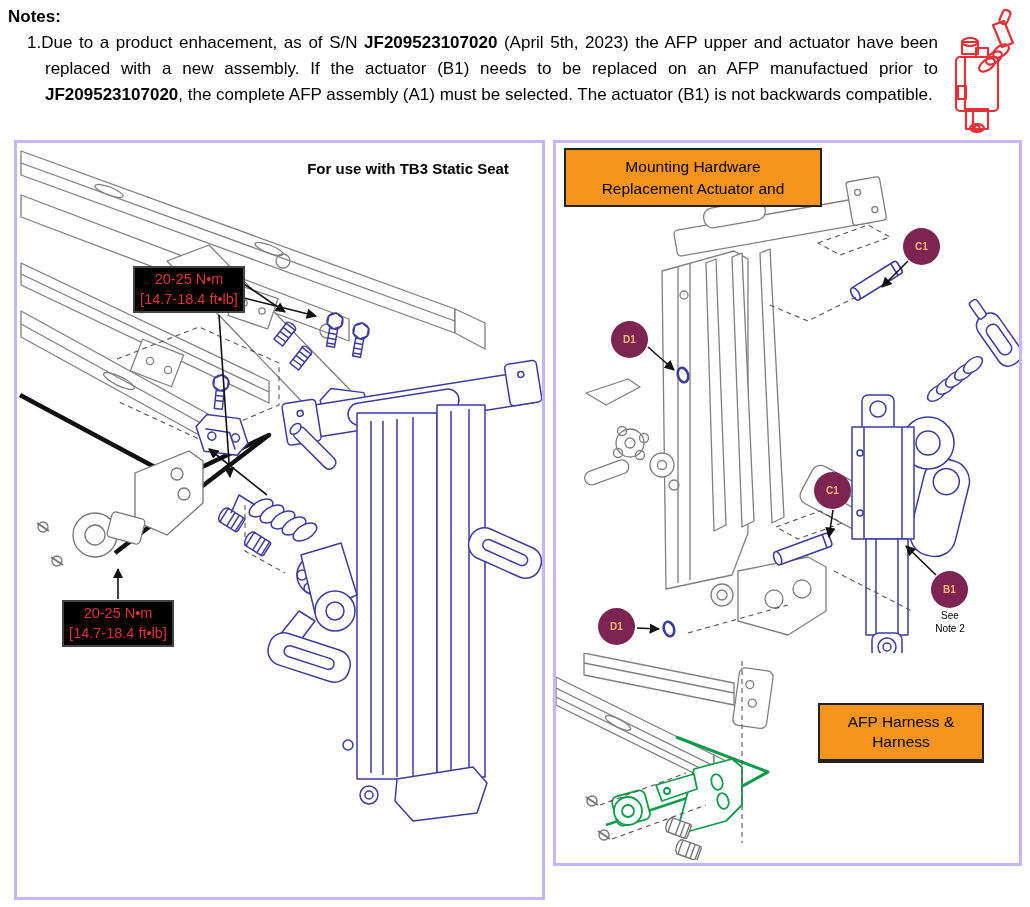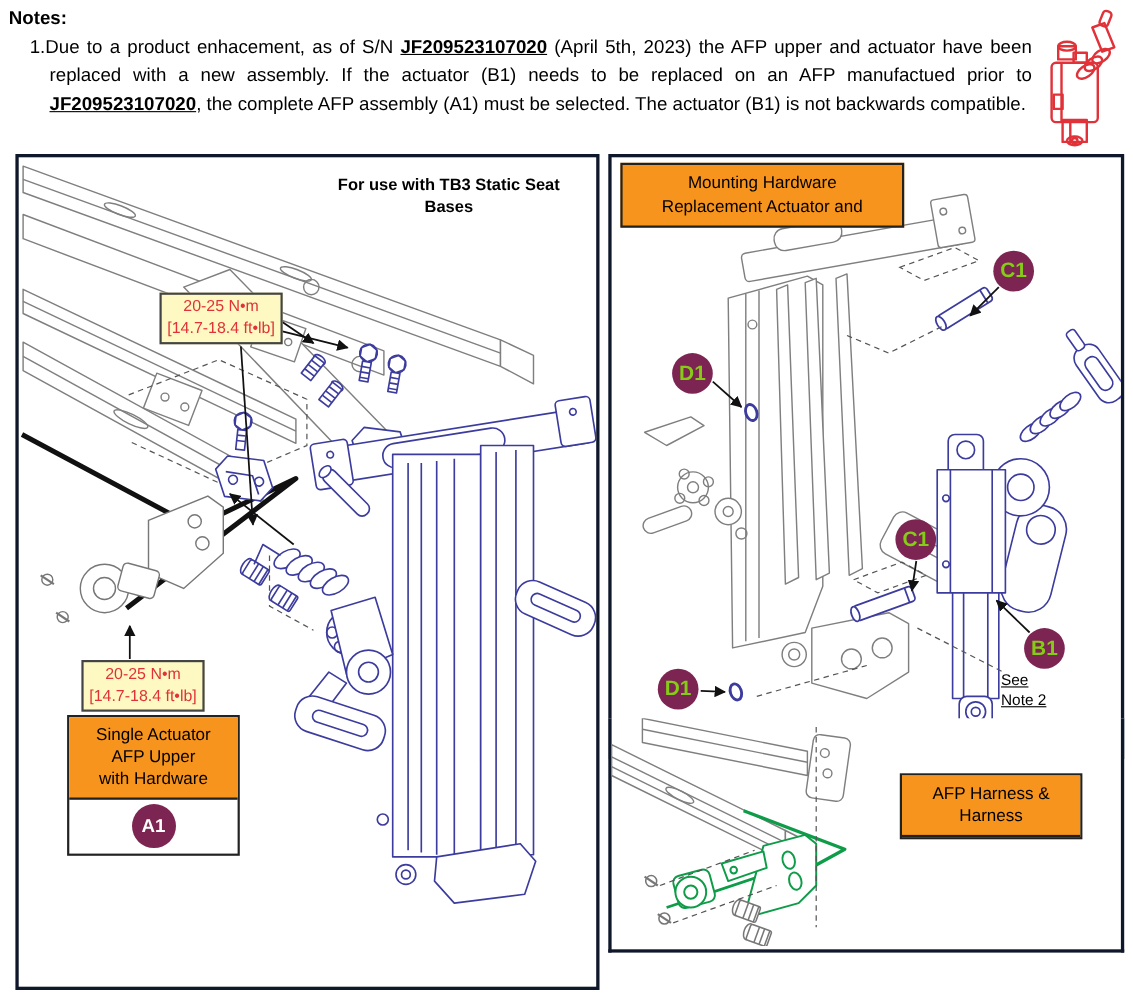--- a/index.html
+++ b/index.html
@@ -11,50 +11,50 @@
     --red:#E03238;
   }
   html,body{margin:0;padding:0;background:#fff;}
   .page{position:relative;width:1030px;height:907px;background:#fff;
         font-family:"Liberation Sans",sans-serif;color:#000;overflow:hidden;padding-left:39px;}
 
   
   .notes{position:absolute;left:8px;top:4px;width:930px;font-size:17px;line-height:26px;}
   .notes .h{font-weight:bold;}
   .notes .item{text-align:justify;padding-left:37px;text-indent:-18px;}
-  .notes b{font-weight:bold;text-decoration:underline;}
+  .notes b{font-weight:bold;}
 
   
-  .panel{position:absolute;border:3px solid #0f172a;background:#fff;box-sizing:border-box;}
+  .panel{position:absolute;border:3px solid #c4b5fd;background:#fff;box-sizing:border-box;}
   .panel-left{left:14px;top:140px;width:531px;height:760px;}
   .panel-rt{left:553px;top:140px;width:469px;height:550px;}
   .panel-rb{left:553px;top:653px;width:469px;height:213px;border-top:none;}
   .panel svg{position:absolute;left:0;top:0;}
 
   
   .caption{position:absolute;left:262px;top:16px;width:258px;text-align:center;
            font-weight:bold;font-size:15px;line-height:1.3;}
   .caption span{display:block;}
-  .torque{position:absolute;border:2px solid #444;background:#fef9c3;color:var(--red);
-          font-size:14.5px;line-height:1.35;text-align:center;padding:2px 5px;box-sizing:border-box;margin-left:12px;}
+  .torque{position:absolute;border:2px solid #444;background:#000000;color:var(--red);
+          font-size:14.5px;line-height:1.35;text-align:center;padding:2px 5px;box-sizing:border-box;}
   .torque span{display:block;white-space:nowrap;}
   .hdr{position:absolute;left:8px;top:5px;width:258px;background:var(--orange);
        border:2px solid #222;text-align:center;font-size:15.5px;line-height:1.4;
        padding:6px 4px;box-sizing:border-box;}
   .hdr span{display:block;}
   .itemlabel{position:absolute;border:2px solid #222;background:#fff;text-align:center;box-sizing:border-box;}
   .itemlabel .title{background:var(--orange);border-bottom:2px solid #222;
                     font-size:15.5px;line-height:1.28;padding:7px 3px;}
   .itemlabel .title span{display:block;}
   .itemlabel .badgerow{padding:4px 0 5px;}
   .badge{display:inline-flex;align-items:center;justify-content:center;width:40px;height:40px;
          border-radius:50%;background:var(--plum);color:#fff;font-weight:bold;font-size:17px;}
   .callout{position:absolute;width:37px;height:37px;border-radius:50%;background:var(--plum);
-           color:#84cc16;font-weight:bold;font-size:19px;display:flex;align-items:center;justify-content:center;}
-  .seenote{position:absolute;font-size:14px;line-height:1.25;text-decoration:underline;}
+           color:#fdba74;font-weight:bold;font-size:10px;display:flex;align-items:center;justify-content:center;}
+  .seenote{position:absolute;font-size:10px;line-height:1.25;text-align:center;}
   .seenote span{display:block;}
 </style>
 </head>
 <body>
 
 <div class="page">
 
   <div class="notes">
     <div class="h">Notes:</div>
     <div class="item"><span>1.</span><span>Due to a product enhacement, as of S/N </span><b>JF209523107020</b><span> (April 5th, 2023) the AFP upper and actuator have been replaced with a new assembly. If the actuator (B1) needs to be replaced on an AFP manufactued prior to </span><b>JF209523107020</b><span>, the complete AFP assembly (A1) must be selected. The actuator (B1) is not backwards compatible.</span></div>
@@ -254,43 +254,32 @@
         <line x1="227" y1="141" x2="268" y2="169" marker-end="url(#ahL)"></line>
         <line x1="227" y1="155" x2="299" y2="173" marker-end="url(#ahL)"></line>
         <line x1="202" y1="172" x2="213" y2="334" marker-end="url(#ahL)"></line>
         <line x1="101" y1="456" x2="101" y2="426" marker-end="url(#ahL)"></line>
         <line x1="250" y1="352" x2="192" y2="306" marker-end="url(#ahL)"></line>
       </g>
     </svg>
 
     <div class="caption">
       <span>For use with TB3 Static Seat</span>
-      <span>Bases</span>
     </div>
 
     <div class="torque" style="left:116px;top:123px;width:112px;">
       <span>20-25 N•m</span>
       <span>[14.7-18.4 ft•lb]</span>
     </div>
 
     <div class="torque" style="left:45px;top:457px;width:112px;">
       <span>20-25 N•m</span>
       <span>[14.7-18.4 ft•lb]</span>
     </div>
 
-    <div class="itemlabel" style="left:44px;top:507px;width:157px;">
-      <div class="title">
-        <span>Single Actuator</span>
-        <span>AFP Upper</span>
-        <span>with Hardware</span>
-      </div>
-      <div class="badgerow">
-        <span class="badge">A1</span>
-      </div>
-    </div>
   </div>
 
   <div class="panel panel-rt">
     <svg width="463" height="544" viewBox="0 0 463 544">
       <defs>
         <marker id="ahR" viewBox="0 0 10 10" refX="9" refY="5" markerWidth="6.5" markerHeight="6.5" orient="auto-start-reverse">
           <path d="M0,0 L10,5 L0,10 Z" fill="#111"></path>
         </marker>
       </defs>
 

